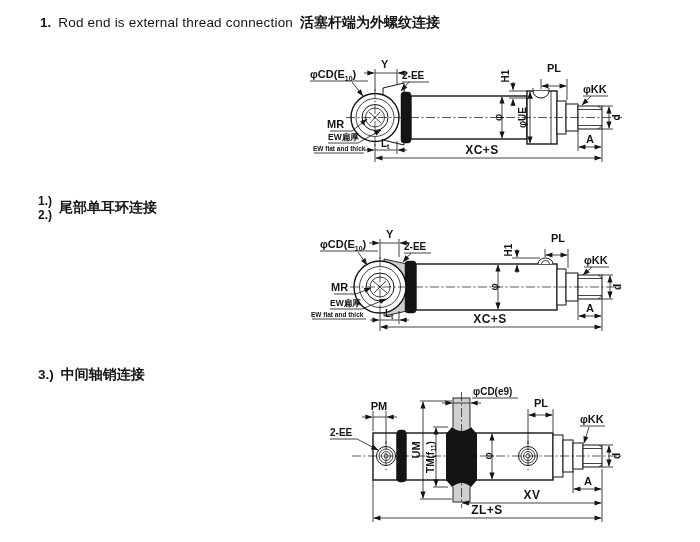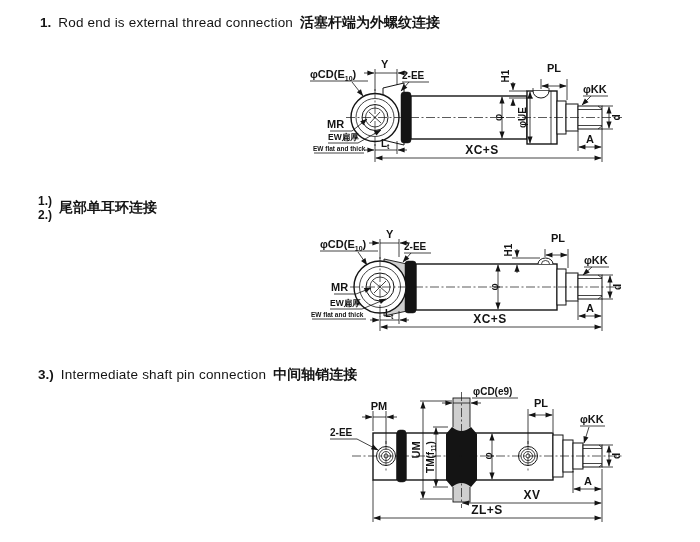--- a/index.html
+++ b/index.html
@@ -266,21 +266,20 @@
     <text class="lbl" text-anchor="middle" x="558" y="17">PL</text>
     <text class="lbl" x="584" y="39">φKK</text>
     <text class="lbl10" text-anchor="middle" transform="rotate(-90 617 62)" x="617" y="65.5">d</text>
     <text class="lbl" text-anchor="middle" x="590" y="87">A</text>
     <text class="lbl12" text-anchor="middle" x="490" y="98">XC+S</text>
   </g>
 </svg>
 
 <div class="heading" style="top:366px; left:38px;">
   <span class="h-num">3.)</span>
-  <span class="h-title">Intermediate shaft pin connection</span>
   <span class="h-zh">中间轴销连接</span>
 </div>
 
 <svg class="diagram" style="top:385px" width="700" height="157" viewBox="0 0 700 157">
   <defs>
     <marker id="ar3" viewBox="0 0 10 10" refX="9.5" refY="5" markerWidth="9" markerHeight="7" orient="auto-start-reverse" markerUnits="userSpaceOnUse">
       <path d="M0,1.3 L10,5 L0,8.7 Z" fill="#141414"></path>
     </marker>
     <pattern id="ht3" width="4" height="4" patternUnits="userSpaceOnUse" patternTransform="rotate(45)">
       <rect width="4" height="4" fill="#ffffff"></rect>

